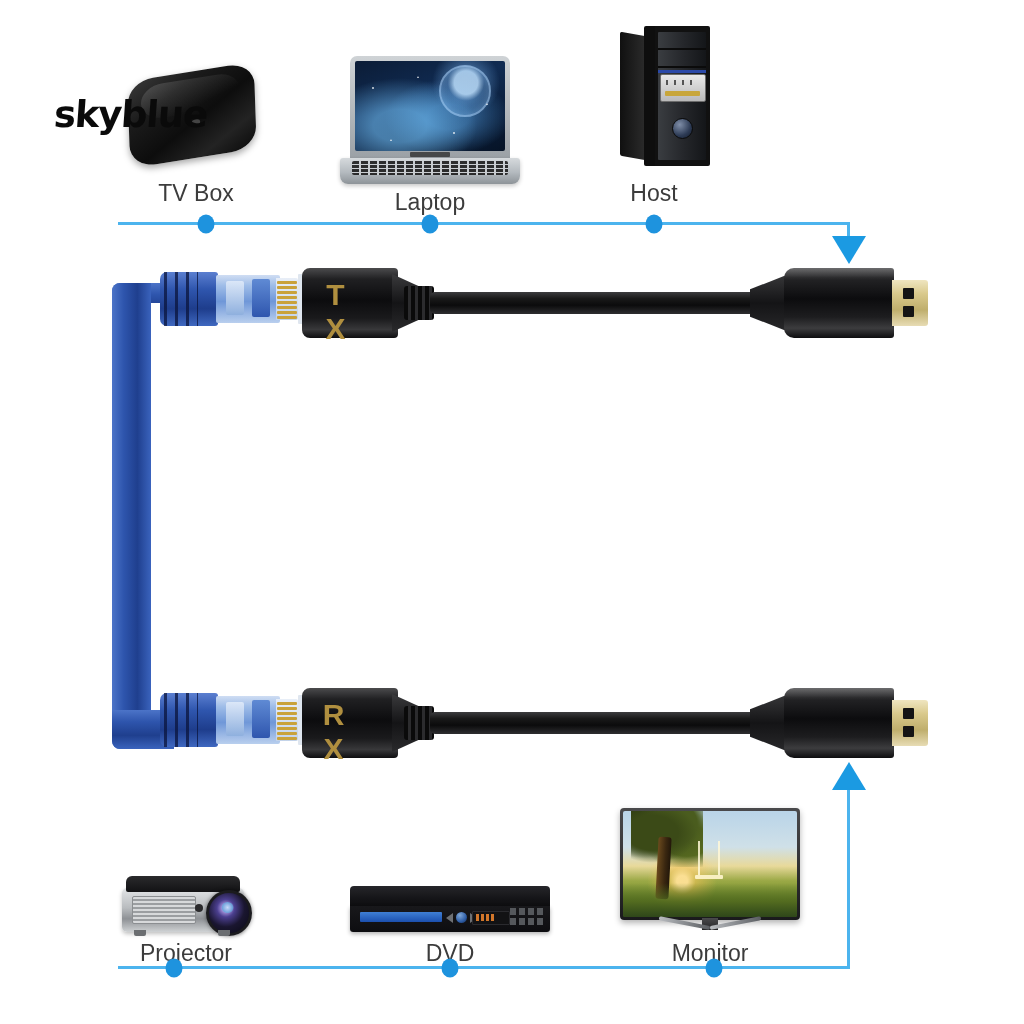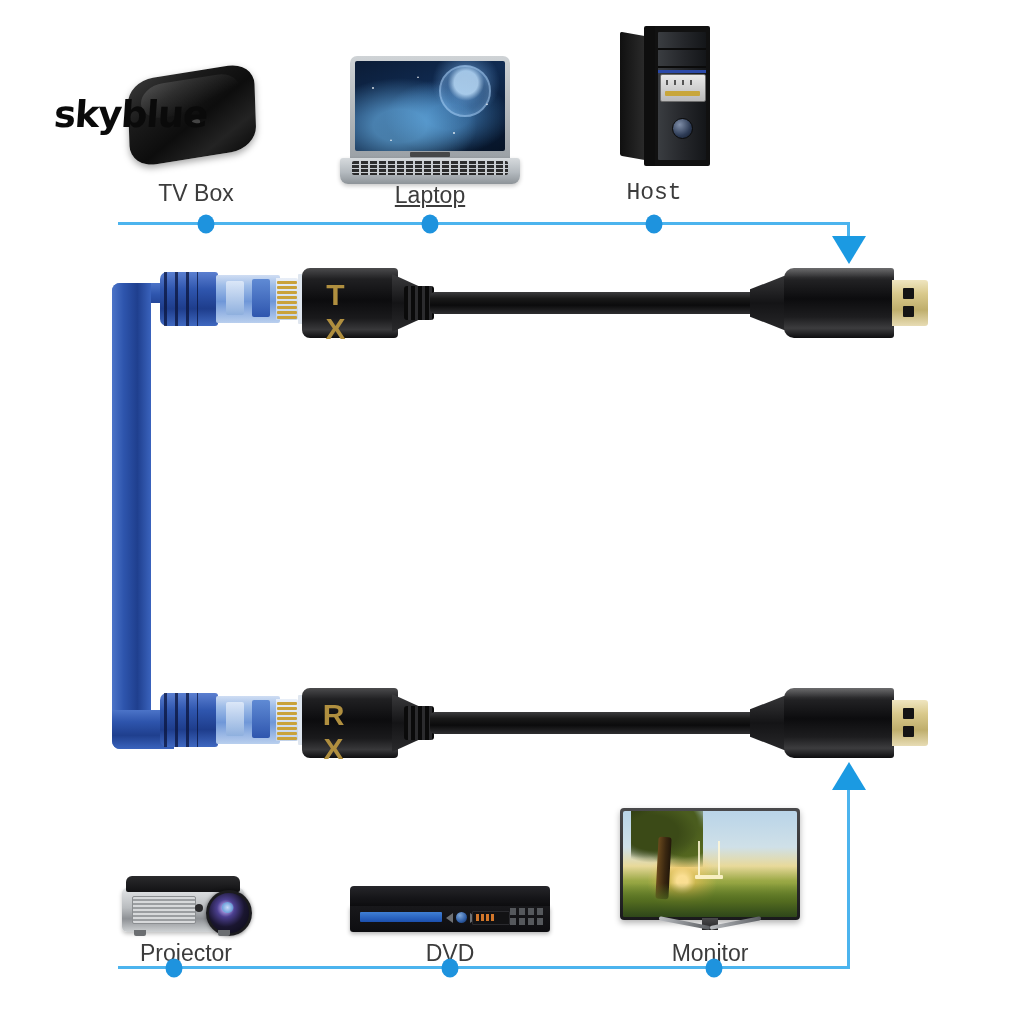--- a/index.html
+++ b/index.html
@@ -404,36 +404,36 @@
       <div class="lt-screen">
           <div class="lt-ring"></div>
         </div>
     </div>
     <div class="lt-brand"></div>
     <div class="lt-base">
       <div class="lt-keys"></div>
       <div class="lt-keys2"></div>
     </div>
   </div>
-  <div class="caption" style="left:430px;top:182px;text-decoration:underline;">Laptop</div>
+  <div class="caption" style="left:430px;top:189px;">Laptop</div>
 
   <div class="abs" style="left:620px;top:26px;width:92px;height:142px;">
     <div class="hs-side"></div>
     <div class="hs-front"></div>
     <div class="hs-panel"></div>
     <div class="hs-bayline" style="top:22px;"></div>
     <div class="hs-bayline" style="top:40px;"></div>
     <div class="hs-bluebar"></div>
     <div class="hs-drive">
       <div class="hs-drive-btn"></div>
       <div class="hs-drive-slot"></div>
     </div>
     <div class="hs-power"></div>
   </div>
-  <div class="caption" style="left:654px;top:180px;font-family:Liberation Mono, monospace;">Host</div>
+  <div class="caption" style="left:654px;top:180px;">Host</div>
 
   <div class="flowline" style="left:118px;top:222px;width:732px;height:3px;"></div>
   <div class="flowline" style="left:847px;top:222px;width:3px;height:20px;"></div>
   <div class="dot" style="left:206px;top:224px;"></div>
   <div class="dot" style="left:430px;top:224px;"></div>
   <div class="dot" style="left:654px;top:224px;"></div>
   <div class="arrow arrow-down" style="left:832px;top:236px;"></div>
 
   <div class="eth" style="left:112px;top:283px;width:62px;height:39px;border-radius:8px 0 0 0;"></div>
 

